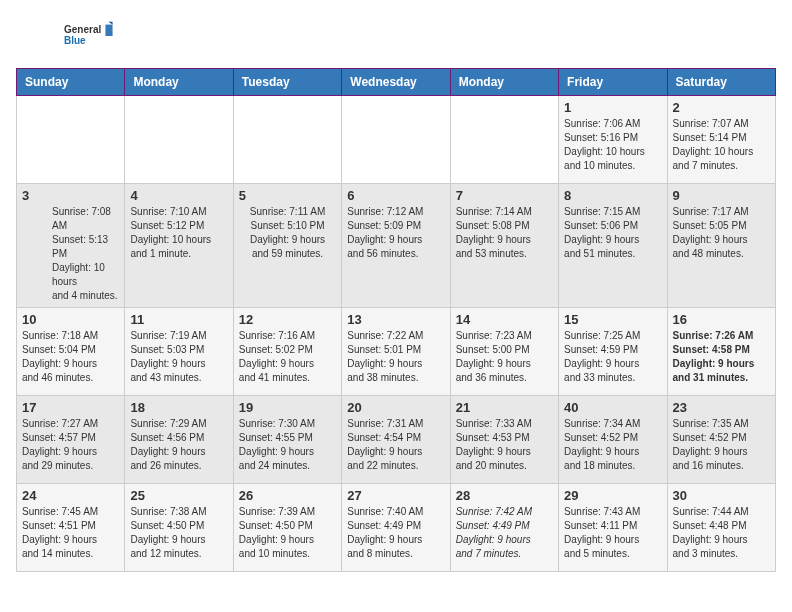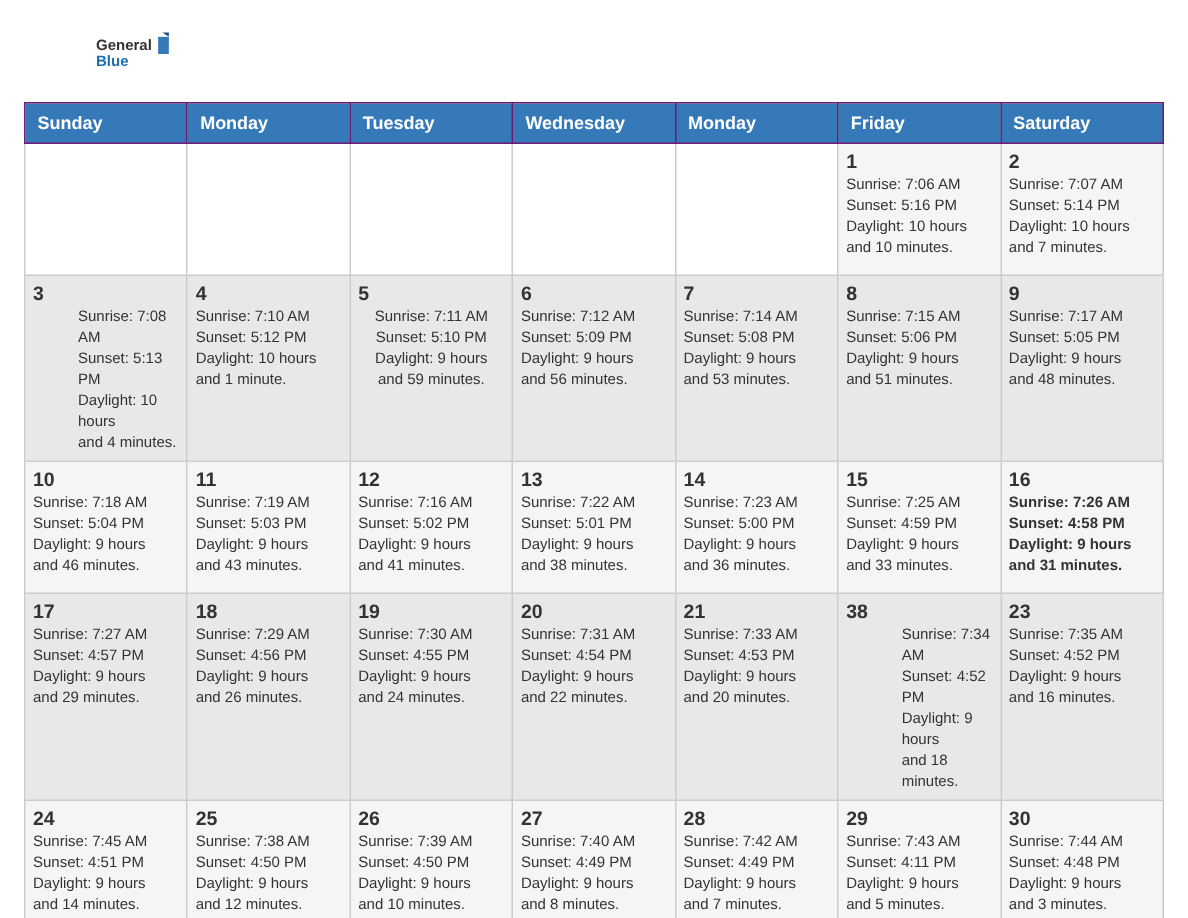--- a/index.html
+++ b/index.html
@@ -263,22 +263,22 @@
 and 22 minutes.</div>
         </td>
         <td>
           <span class="day-number">21</span>
           <div class="day-info" style="white-space: pre-line;">Sunrise: 7:33 AM
 Sunset: 4:53 PM
 Daylight: 9 hours
 and 20 minutes.</div>
         </td>
         <td>
-          <span class="day-number">38</span>
-          <div class="day-info" style="white-space: pre-line; margin-left: 37px;">Sunrise: 7:34 AM
+          <span class="day-number">40</span>
+          <div class="day-info" style="white-space: pre-line;">Sunrise: 7:34 AM
 Sunset: 4:52 PM
 Daylight: 9 hours
 and 18 minutes.</div>
         </td>
         <td>
           <span class="day-number">23</span>
           <div class="day-info" style="white-space: pre-line;">Sunrise: 7:35 AM
 Sunset: 4:52 PM
 Daylight: 9 hours
 and 16 minutes.</div>
@@ -308,21 +308,21 @@
         </td>
         <td>
           <span class="day-number">27</span>
           <div class="day-info" style="white-space: pre-line;">Sunrise: 7:40 AM
 Sunset: 4:49 PM
 Daylight: 9 hours
 and 8 minutes.</div>
         </td>
         <td>
           <span class="day-number">28</span>
-          <div class="day-info" style="white-space: pre-line;">Sunrise: 7:42 AM
+          <div class="day-info" style="white-space: pre-line; font-style: italic;">Sunrise: 7:42 AM
 Sunset: 4:49 PM
 Daylight: 9 hours
 and 7 minutes.</div>
         </td>
         <td>
           <span class="day-number">29</span>
           <div class="day-info" style="white-space: pre-line;">Sunrise: 7:43 AM
 Sunset: 4:11 PM
 Daylight: 9 hours
 and 5 minutes.</div>

